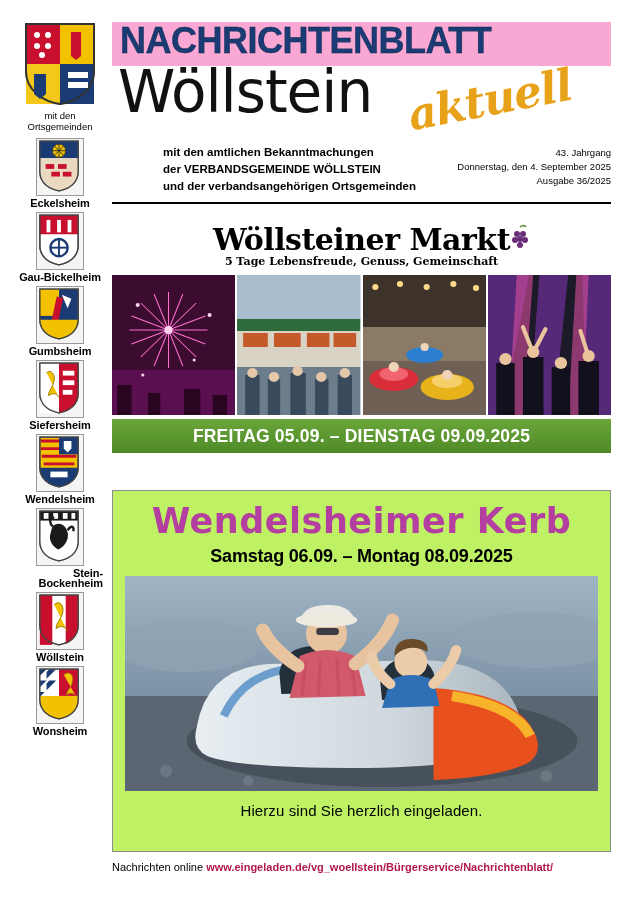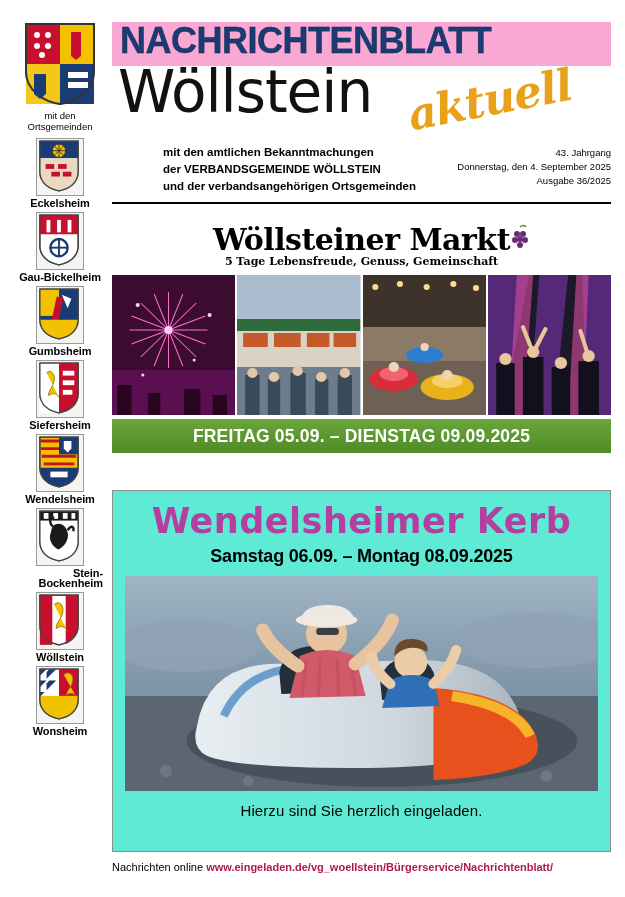--- a/index.html
+++ b/index.html
@@ -202,21 +202,21 @@
     letter-spacing: 0.2px;
   }
 
   
   .kerb {
     position: absolute;
     left: 112px;
     top: 490px;
     right: 14px;
     height: 362px;
-    background: #5eead4;
+    background: #bef264;
     border: 1.5px solid #8d8d8d;
     box-sizing: border-box;
     padding: 8px 12px 6px 12px;
   }
   .kerb-title {
     text-align: center;
     font-size: 35px;
     color: #b43fa0;
     font-family: "DejaVu Sans", sans-serif;
     font-weight: bold;

